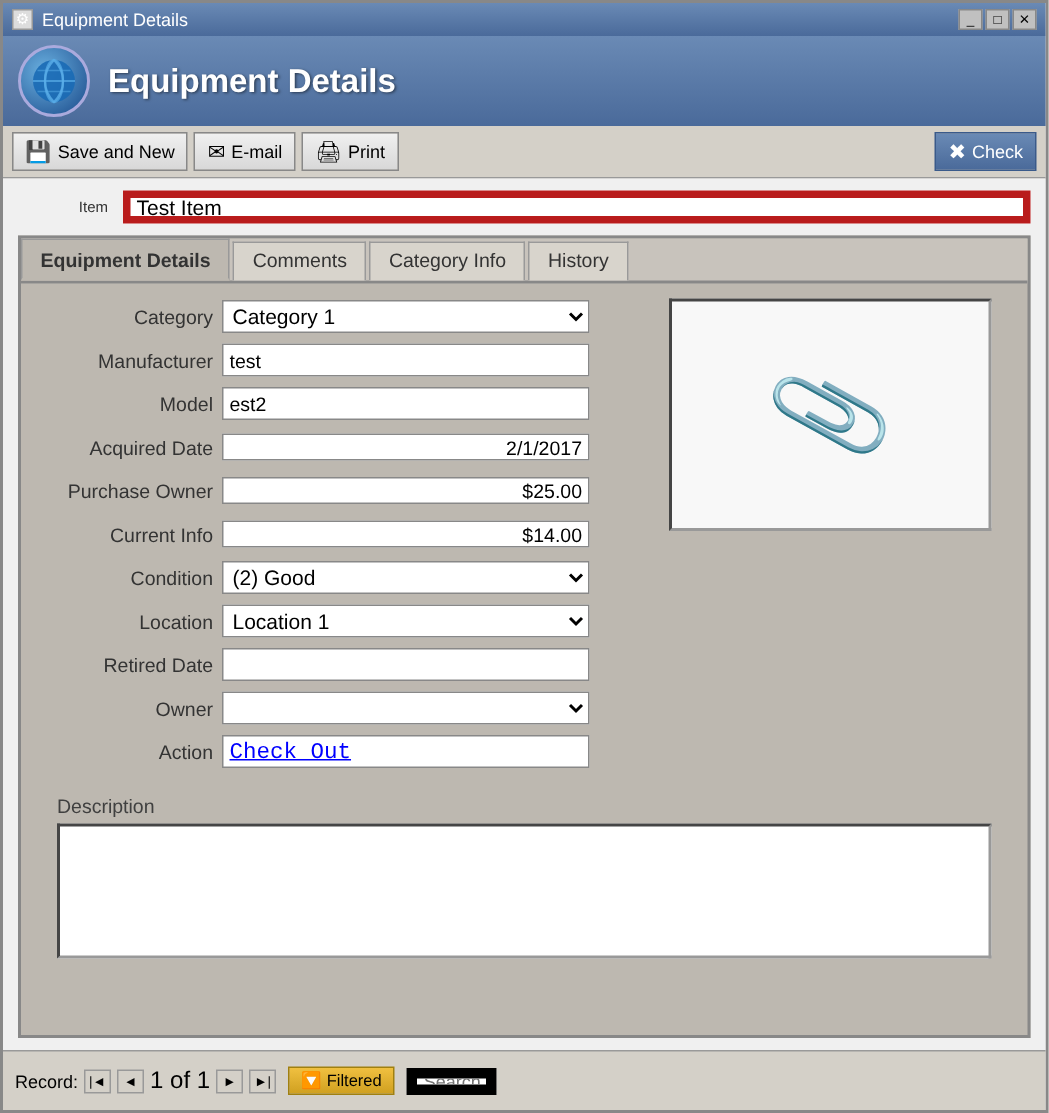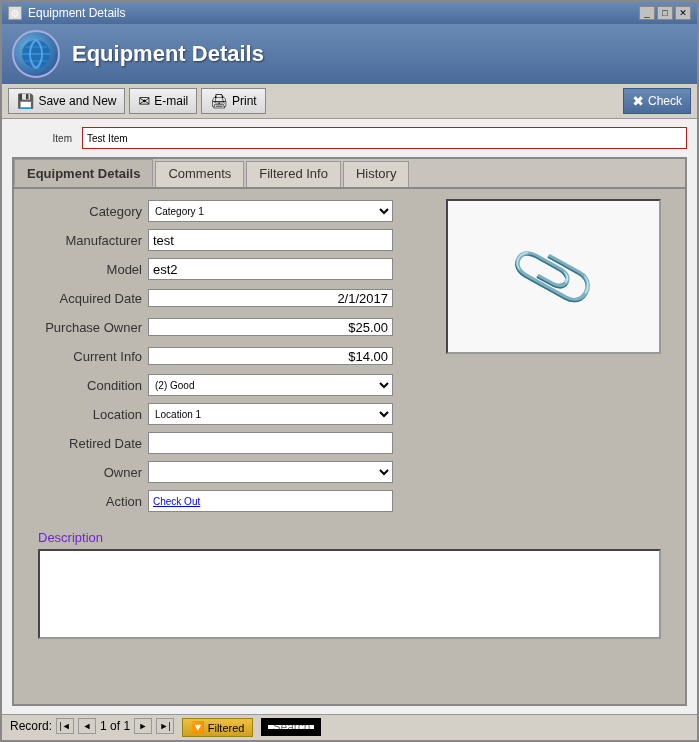--- a/index.html
+++ b/index.html
@@ -154,23 +154,23 @@
     .item-label {
       font-size: 10px;
       color: #333;
       width: 60px;
       text-align: right;
     }
 
     .item-input {
       flex: 1;
       height: 22px;
-      border: 1px solid #b91c1c;
+      border: 5px solid #b91c1c;
       padding: 0 4px;
-      font-size: 10px;
+      font-size: 14px;
       background: white;
     }
 
     .tabs-container {
       flex: 1;
       display: flex;
       flex-direction: column;
       border: 2px solid #888;
       background: #bdb8b0;
     }
@@ -251,30 +251,31 @@
       font-size: 13px;
       background: white;
       text-align: right;
     }
 
     .field-select {
       width: 245px;
       height: 22px;
       border: 1px solid #888;
       padding: 1px 2px;
-      font-size: 10px;
+      font-size: 14px;
       background: white;
       appearance: auto;
     }
 
     .field-link {
       color: #0000ff;
       text-decoration: underline;
       cursor: pointer;
-      font-size: 10px;
+      font-size: 15px;
+      font-family: Liberation Mono, monospace;
     }
 
     .attachment-box {
       width: 215px;
       height: 155px;
       border: 2px inset #999;
       background: #f8f8f8;
       margin-left: 8px;
       display: flex;
       align-items: center;
@@ -289,43 +290,43 @@
       display: inline-block;
     }
 
     .description-section {
       margin-top: 12px;
       flex-shrink: 0;
     }
 
     .description-label {
       font-size: 13px;
-      color: #6d28d9;
+      color: #404040;
       margin-bottom: 4px;
     }
 
     .description-textarea {
       width: 100%;
       height: 90px;
       border: 2px inset #999;
       background: white;
       resize: none;
       padding: 4px;
       font-size: 13px;
       font-family: inherit;
     }
 
     .status-bar {
       background: #d4d0c8;
       border-top: 1px solid #999;
       padding: 3px 8px;
       display: flex;
-      align-items: flex-start;
+      align-items: center;
       gap: 8px;
-      height: 26px;
+      height: 40px;
       flex-shrink: 0;
     }
 
     .status-record {
       display: flex;
       align-items: center;
       gap: 4px;
       font-size: 12px;
     }
 
@@ -336,21 +337,21 @@
       height: 16px;
       font-size: 9px;
       display: flex;
       align-items: center;
       justify-content: center;
       cursor: pointer;
       padding: 0;
     }
 
     .record-info {
-      font-size: 12px;
+      font-size: 16px;
     }
 
     .filtered-btn {
       background: linear-gradient(to bottom, #f0c040, #d0a020);
       border: 1px solid #a08010;
       padding: 2px 8px;
       font-size: 11px;
       cursor: pointer;
       display: flex;
       align-items: center;
@@ -438,21 +439,21 @@
     <div class="tabs-container">
 
       <div class="tabs-header">
         <div class="tab active">
           <span>Equipment Details</span>
         </div>
         <div class="tab">
           <span>Comments</span>
         </div>
         <div class="tab">
-          <span>Filtered Info</span>
+          <span>Category Info</span>
         </div>
         <div class="tab">
           <span>History</span>
         </div>
       </div>
 
       <div class="tab-content">
         <div class="form-grid">
 
           <div class="form-fields">

